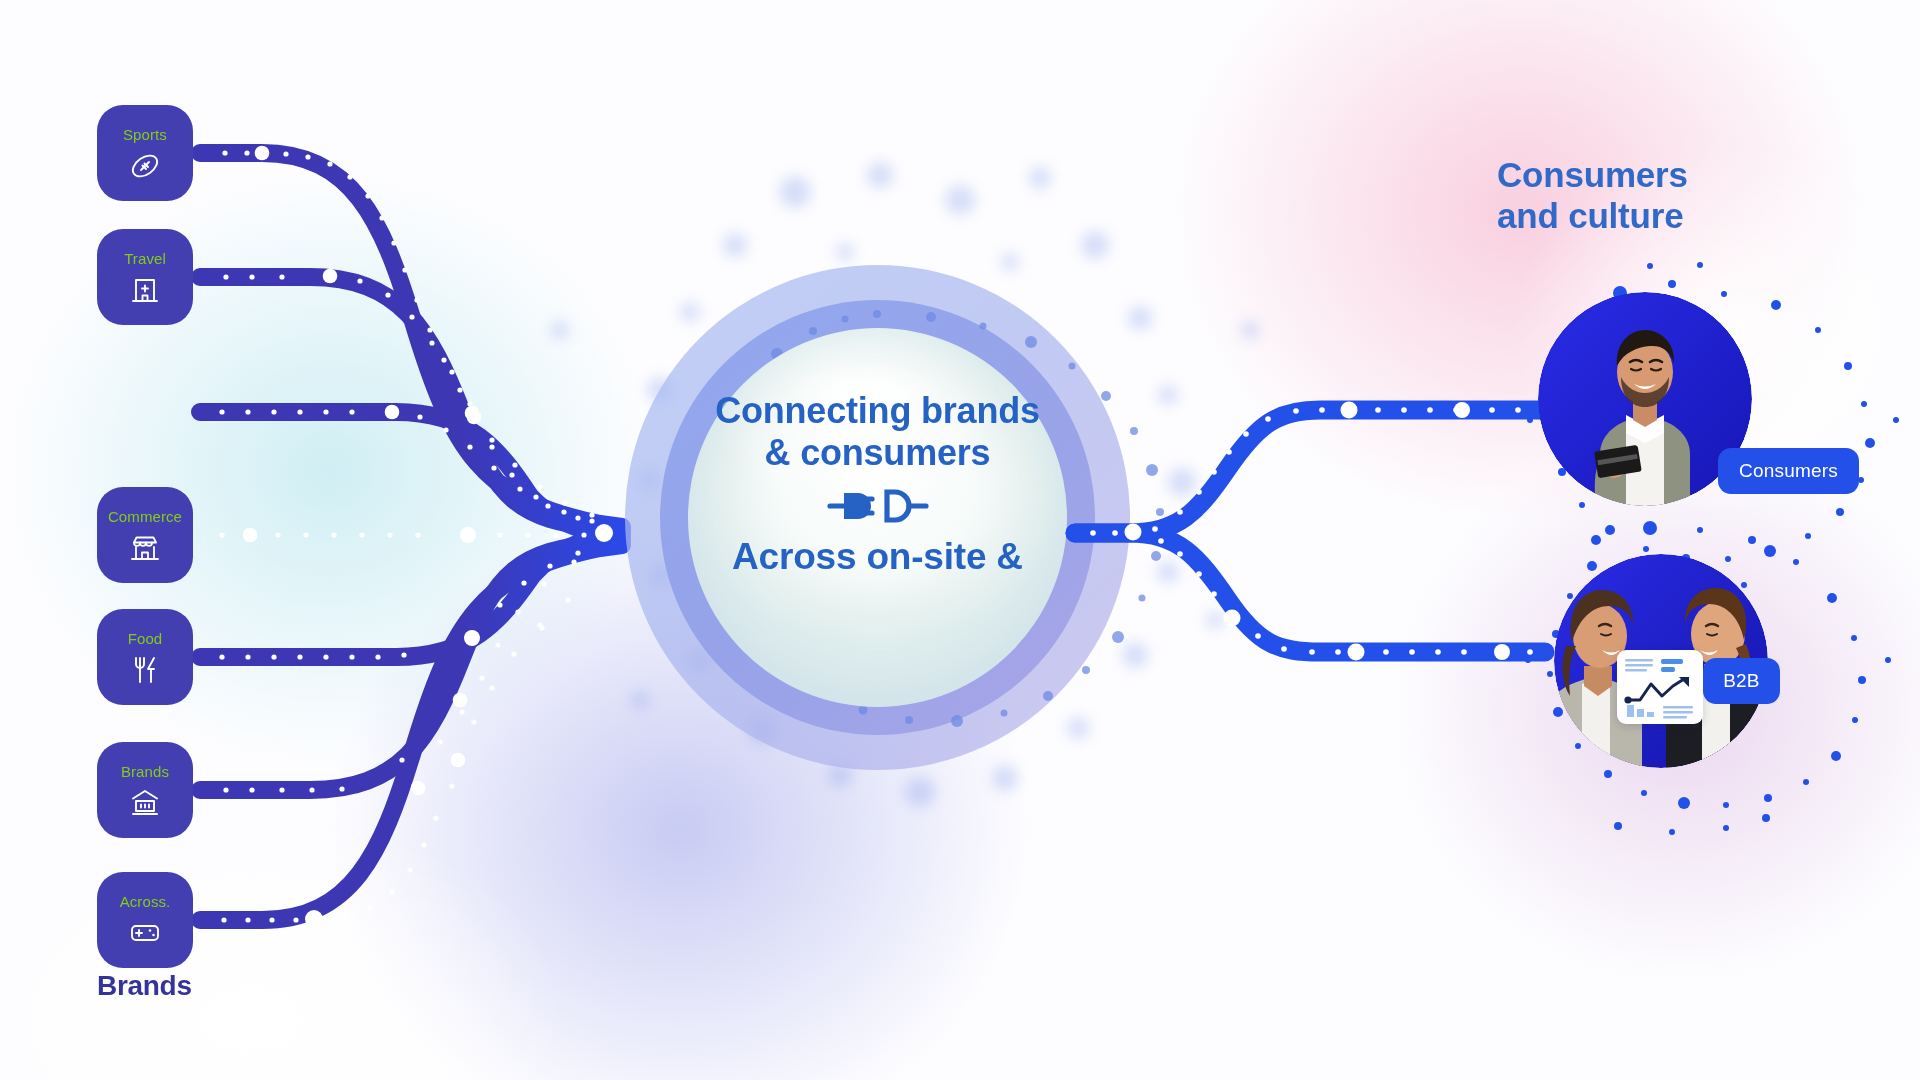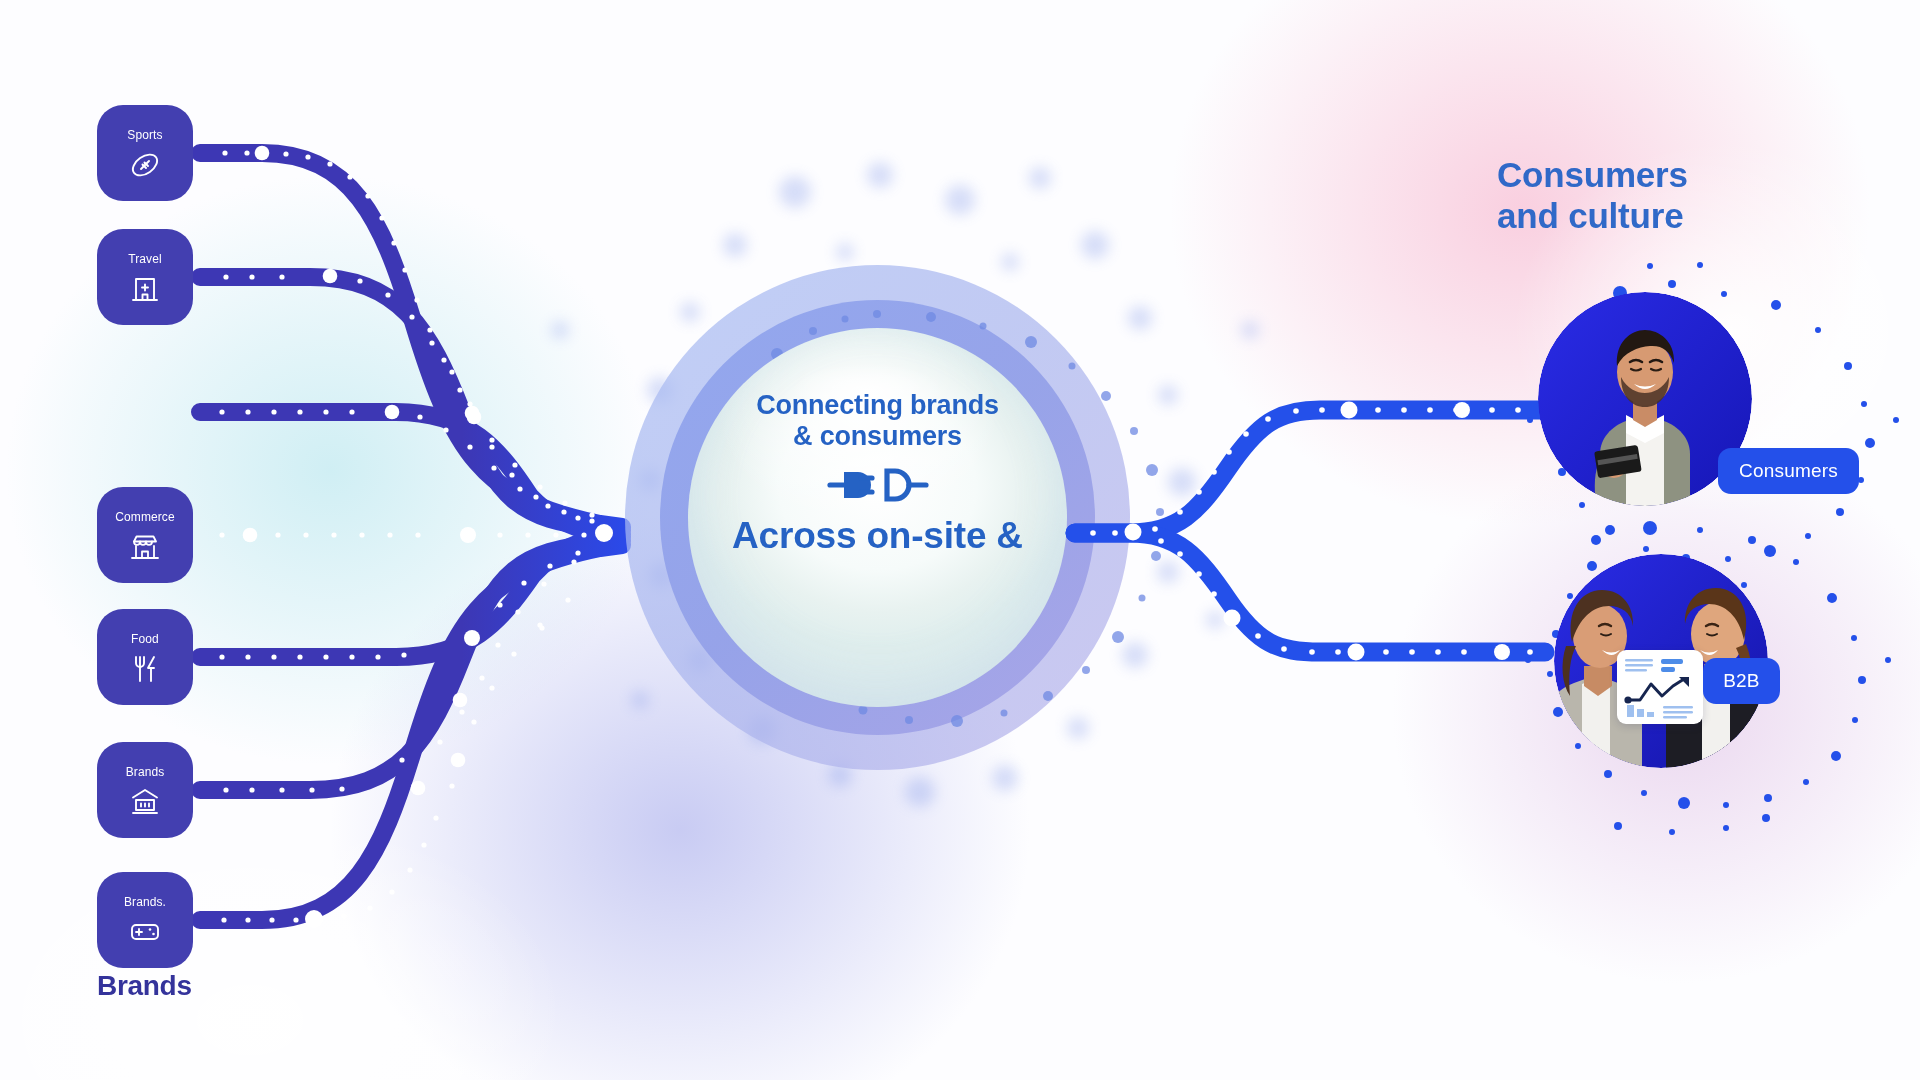--- a/index.html
+++ b/index.html
@@ -31,21 +31,21 @@
   svg.layer{position:absolute;left:0;top:0;width:1920px;height:1080px;overflow:visible;}
 
   
   .card{
     position:absolute;width:96px;height:96px;border-radius:26px;
     background:#433fb0;
     display:flex;flex-direction:column;align-items:center;justify-content:center;
     box-sizing:border-box;padding-top:4px;
   }
   .card .lbl{
-    color:#ffffff;font-size:12px;line-height:1;letter-spacing:.1px;
+    color:#84cc16;font-size:15px;line-height:1;letter-spacing:.1px;
     white-space:nowrap;margin-bottom:7px;
   }
   .card .ico{width:34px;height:34px;display:block;}
   .card .ico svg{display:block;width:34px;height:34px;}
 
   
   .hub-ring-outer{
     position:absolute;left:625px;top:265px;width:505px;height:505px;border-radius:50%;
     background:linear-gradient(135deg,#a9bdf3 0%,#aab6ee 45%,#b8b3ea 100%);
     opacity:.72;
@@ -64,21 +64,21 @@
   }
   .hub-gloss{
     position:absolute;left:760px;top:352px;width:215px;height:78px;border-radius:50%;
     background:radial-gradient(closest-side, rgba(255,255,255,.95), rgba(255,255,255,0) 72%);
   }
   .hub-text{
     position:absolute;left:640px;top:390px;width:475px;
     text-align:center;color:#2562c4;
     font-weight:bold;line-height:1.16;
   }
-  .hub-text .l1{font-size:27px;letter-spacing:-.2px;}
+  .hub-text .l1{font-size:36px;letter-spacing:-.2px;}
   .hub-plug{margin:11px 0 9px;display:flex;justify-content:center;}
   .hub-text .l2{font-size:37px;letter-spacing:-.2px;}
 
   
   .brands-label{
     position:absolute;left:97px;top:970px;
     font-size:28px;font-weight:bold;color:#34339b;letter-spacing:-.3px;
   }
   .consumers-label{
     position:absolute;left:1497px;top:155px;width:330px;
@@ -472,21 +472,21 @@
         <rect x="8" y="15" width="18" height="10"></rect>
         <line x1="13" y1="18.5" x2="13" y2="21.5"></line>
         <line x1="17" y1="18.5" x2="17" y2="21.5"></line>
         <line x1="21" y1="18.5" x2="21" y2="21.5"></line>
         <line x1="5" y1="28" x2="29" y2="28"></line>
       </svg>
     </span>
   </div>
 
   <div class="card" style="left:97px;top:872px">
-    <span class="lbl">Brands.</span>
+    <span class="lbl">Across.</span>
     <span class="ico">
       <svg viewBox="0 0 34 34" fill="none" stroke="#ffffff" stroke-width="1.9" stroke-linecap="round" stroke-linejoin="round">
         <rect x="4" y="10" width="26" height="14" rx="4"></rect>
         <line x1="11" y1="14" x2="11" y2="20"></line>
         <line x1="8" y1="17" x2="14" y2="17"></line>
         <circle cx="22" cy="14.5" r="1.3" fill="#ffffff" stroke="none"></circle>
         <circle cx="25.5" cy="19" r="1.3" fill="#ffffff" stroke="none"></circle>
       </svg>
     </span>
   </div>

